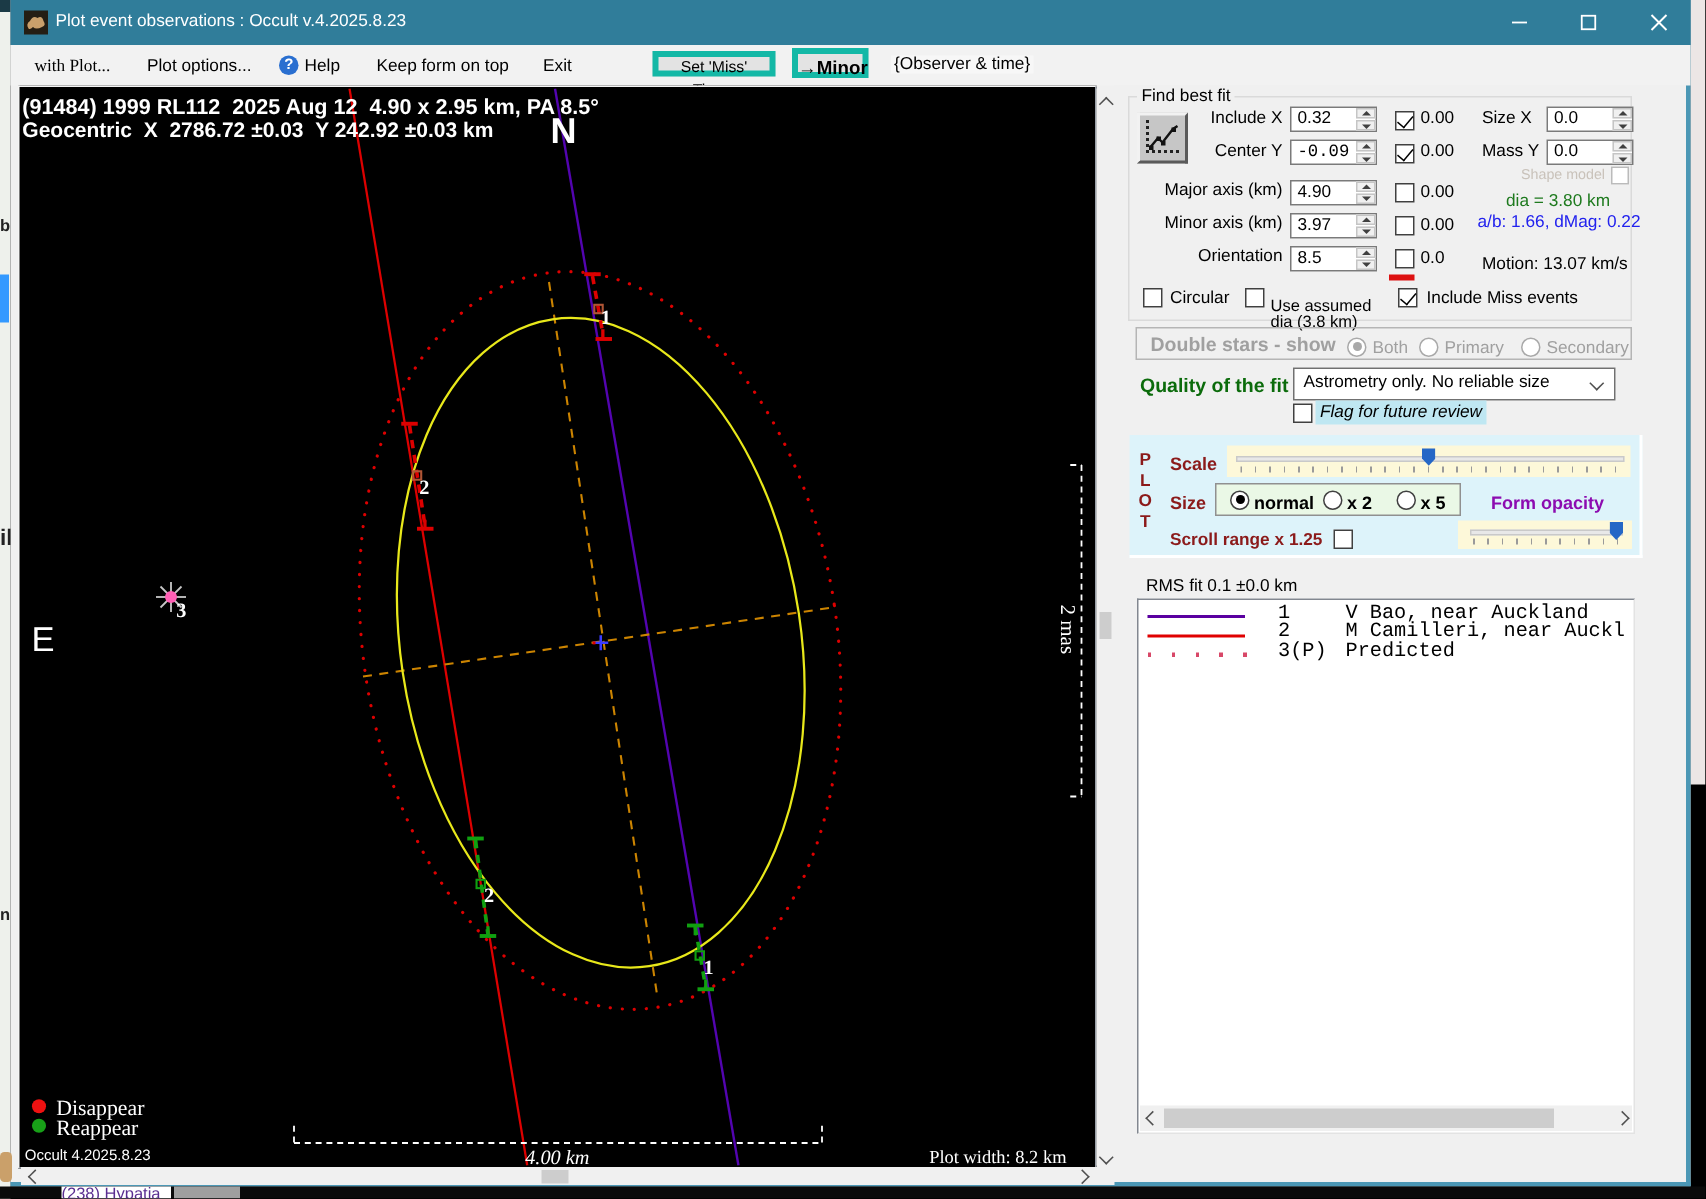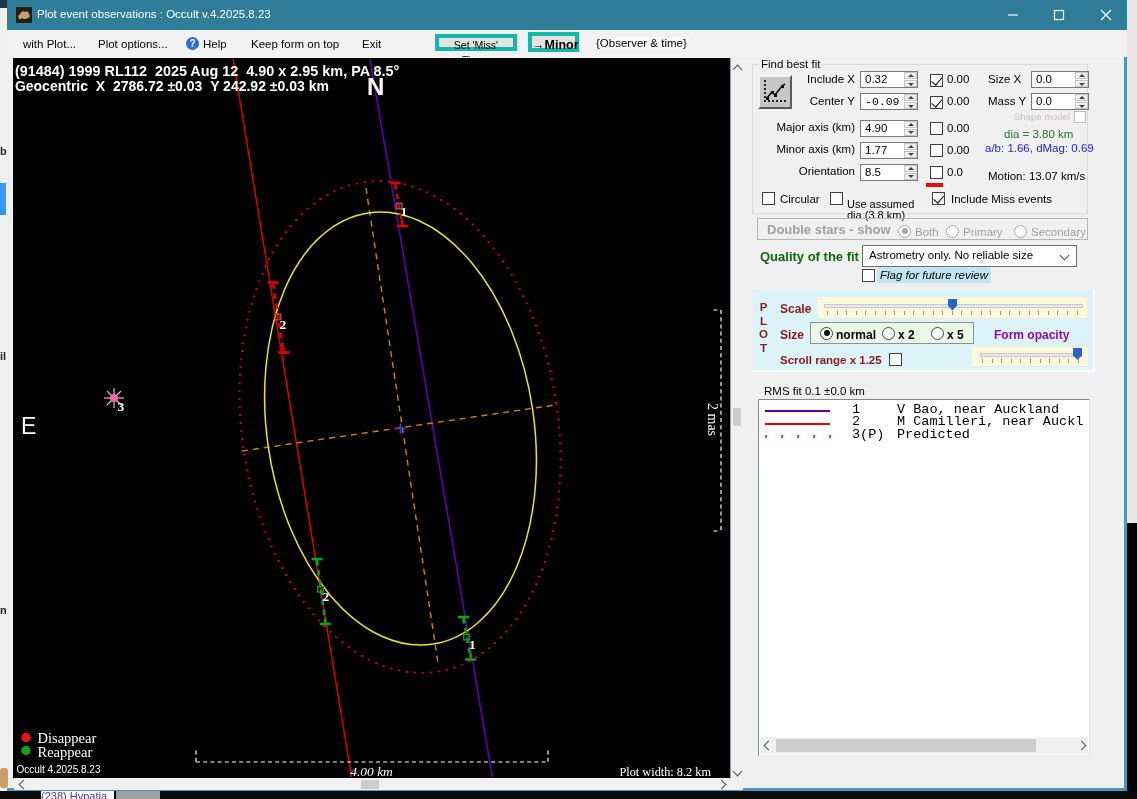--- a/index.html
+++ b/index.html
@@ -48,21 +48,21 @@
 </style>
 </head>
 <body>
 <div class="abs" id="leftstrip"></div>
 <div class="abs" id="rightstrip"></div>
 <div class="abs" id="win"></div>
 
 <div class="abs" style="left:0;top:0;width:7px;height:8px;background:#1b3a46;"></div>
 <div class="abs" style="left:0;top:145px;width:7px;height:16px;color:#222;font-size:11px;font-weight:bold;overflow:hidden;">bi</div>
 <div class="abs" style="left:0;top:183px;width:6px;height:32px;background:#3399ff;"></div>
-<div class="abs" style="left:0;top:350px;width:7px;height:16px;color:#222;font-size:11px;font-weight:bold;overflow:hidden;">il</div>
+<div class="abs" style="left:0;top:350px;width:7px;height:16px;color:#222;font-size:15px;font-weight:bold;overflow:hidden;">il</div>
 <div class="abs" style="left:0;top:604px;width:7px;height:16px;color:#222;font-size:11px;font-weight:bold;overflow:hidden;">n</div>
 <div class="abs" style="left:0;top:768px;width:8px;height:20px;background:#caa06a;border-radius:3px;"></div>
 
 <div class="abs" id="titlebar"></div>
 <div class="abs" style="left:16px;top:7px;width:16px;height:16px;background:#241e14;">
   <svg width="16" height="16">
       <path d="M3 12 Q1 9 4 7 Q6 3 9 5 Q12 3 13 7 Q15 10 12 11 Q8 13 6 11 Q4 13 3 12Z" fill="#c9a06c"></path>
     </svg>
 </div>
 <div class="abs" id="title-text">Plot event observations : Occult v.4.2025.8.23</div>
@@ -70,21 +70,21 @@
       <line x1="18" y1="15" x2="28" y2="15" stroke="#fff" stroke-width="1.2"></line>
     </svg></div>
 <div class="abs capbtn" style="left:1036px;"><svg width="46" height="30">
       <rect x="18.5" y="10.5" width="9" height="9" fill="none" stroke="#fff" stroke-width="1.2"></rect>
     </svg></div>
 <div class="abs capbtn" style="left:1082px;"><svg width="46" height="30">
       <path d="M19 10 L29 20 M29 10 L19 20" stroke="#fff" stroke-width="1.3"></path>
     </svg></div>
 
 <div class="abs" id="menubar"></div>
-<div class="abs menuitem" style="left:23px;">with Plot...</div>
+<div class="abs menuitem" style="left:23px;font-family:Liberation Serif, serif;">with Plot...</div>
 <div class="abs menuitem" style="left:98px;">Plot options...</div>
 <div class="abs" style="left:186px;top:37px;width:13px;height:13px;border-radius:50%;background:#2a6fd0;color:#fff;font-size:10px;font-weight:bold;text-align:center;line-height:13px;">?</div>
 <div class="abs menuitem" style="left:203px;">Help</div>
 <div class="abs menuitem" style="left:251px;">Keep form on top</div>
 <div class="abs menuitem" style="left:362px;">Exit</div>
 <div class="abs toolbtn" style="left:435px;top:33.5px;width:82px;height:17px;font-size:10.5px;line-height:15px;">Set 'Miss' Times</div>
 <div class="abs toolbtn" style="left:528px;top:31.5px;width:51px;height:20.5px;font-size:12.5px;font-weight:bold;line-height:18px;">→Minor</div>
 <div class="abs" style="left:594px;top:37px;font-size:11.5px;color:#000;background:#f7f7f7;padding:0 2px;">{Observer &amp; time}</div>
 
 <div class="abs" id="plotborder"></div>
@@ -284,33 +284,33 @@
       <span class="d">
         <span class="tri dn"></span>
       </span>
     </span>
   </div>
 <div class="abs cb" style="left:930px;top:122px;"></div>
 <div class="abs lbl" style="left:947px;top:121.5px;">0.00</div>
 <div class="abs" style="left:1004px;top:127.5px;font-size:11.5px;color:#1e7a1e;">dia = 3.80 km</div>
 <div class="abs lbl" style="left:760px;top:143px;width:95px;text-align:right;">Minor axis (km)</div>
 <div class="abs spin" style="left:860px;top:141.5px;">
-    <span class="v">1.77</span>
+    <span class="v">3.97</span>
     <span class="spbtns">
       <span class="u">
         <span class="tri up"></span>
       </span>
       <span class="d">
         <span class="tri dn"></span>
       </span>
     </span>
   </div>
 <div class="abs cb" style="left:930px;top:144px;"></div>
 <div class="abs lbl" style="left:947px;top:143.5px;">0.00</div>
-<div class="abs" style="left:985px;top:142px;font-size:11.5px;color:#2222ee;">a/b: 1.66, dMag: 0.69</div>
+<div class="abs" style="left:985px;top:142px;font-size:11.5px;color:#2222ee;">a/b: 1.66, dMag: 0.22</div>
 <div class="abs lbl" style="left:760px;top:165px;width:95px;text-align:right;">Orientation</div>
 <div class="abs spin" style="left:860px;top:163.5px;">
     <span class="v">8.5</span>
     <span class="spbtns">
       <span class="u">
         <span class="tri up"></span>
       </span>
       <span class="d">
         <span class="tri dn"></span>
       </span>

